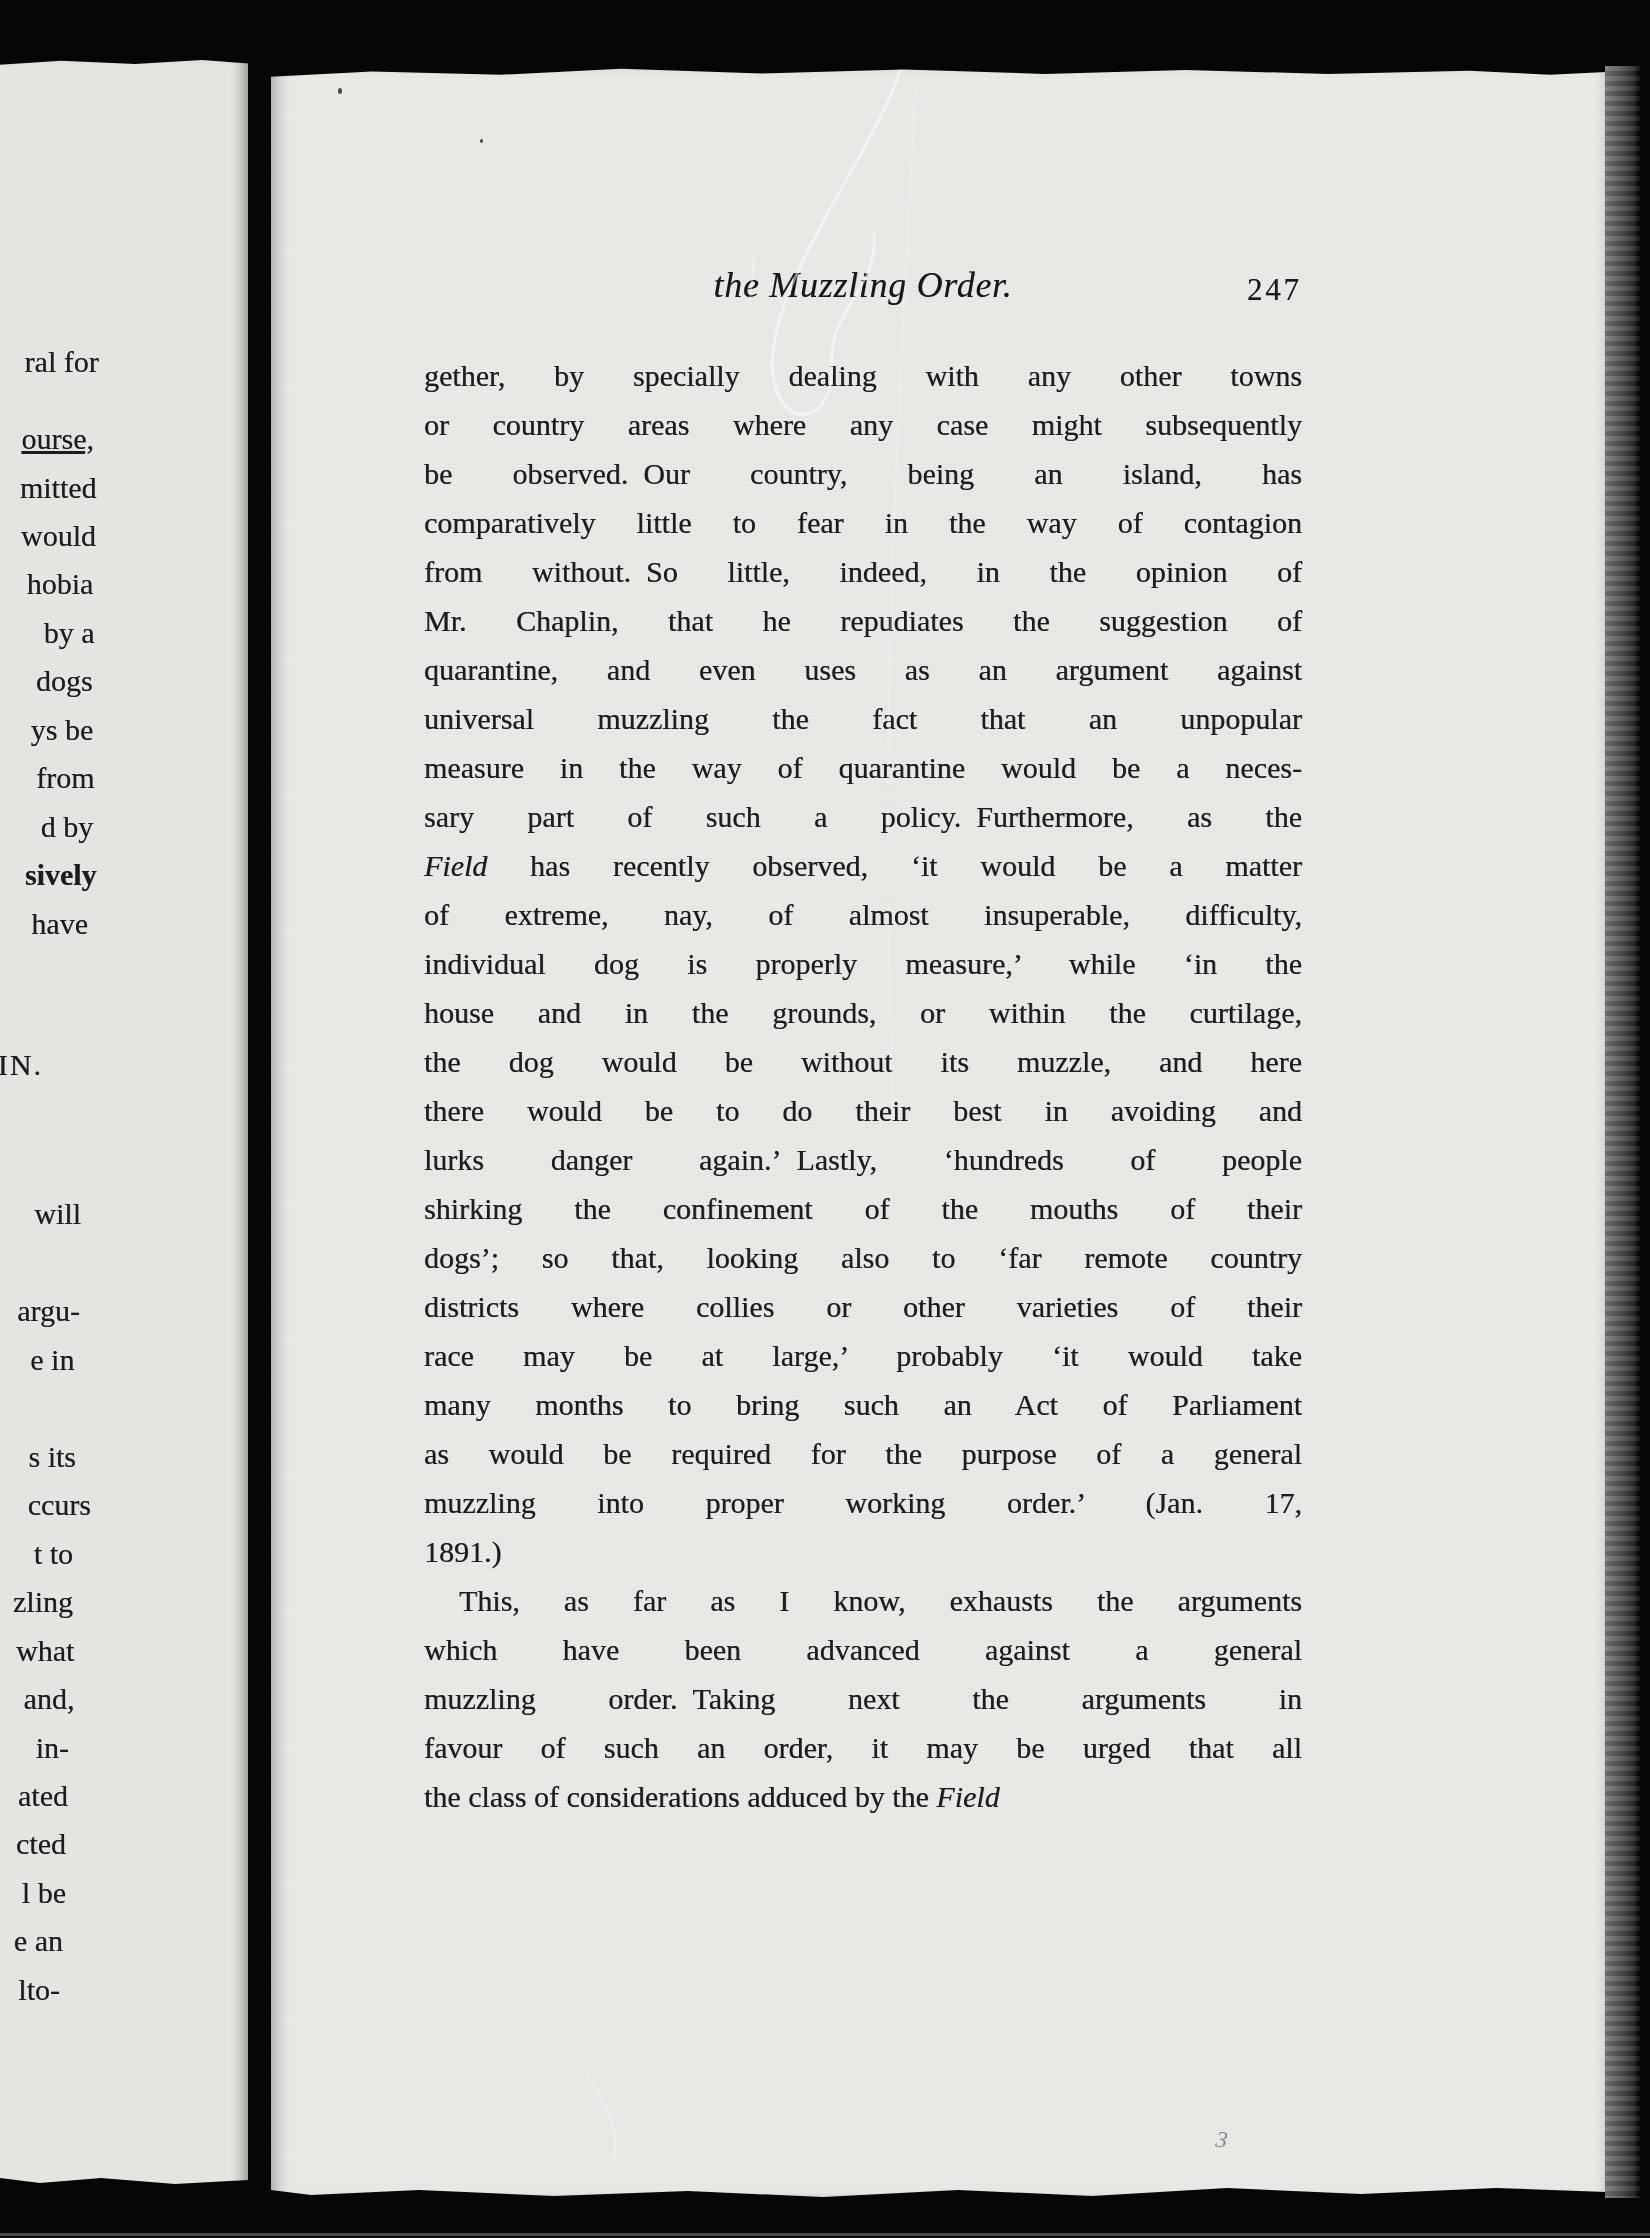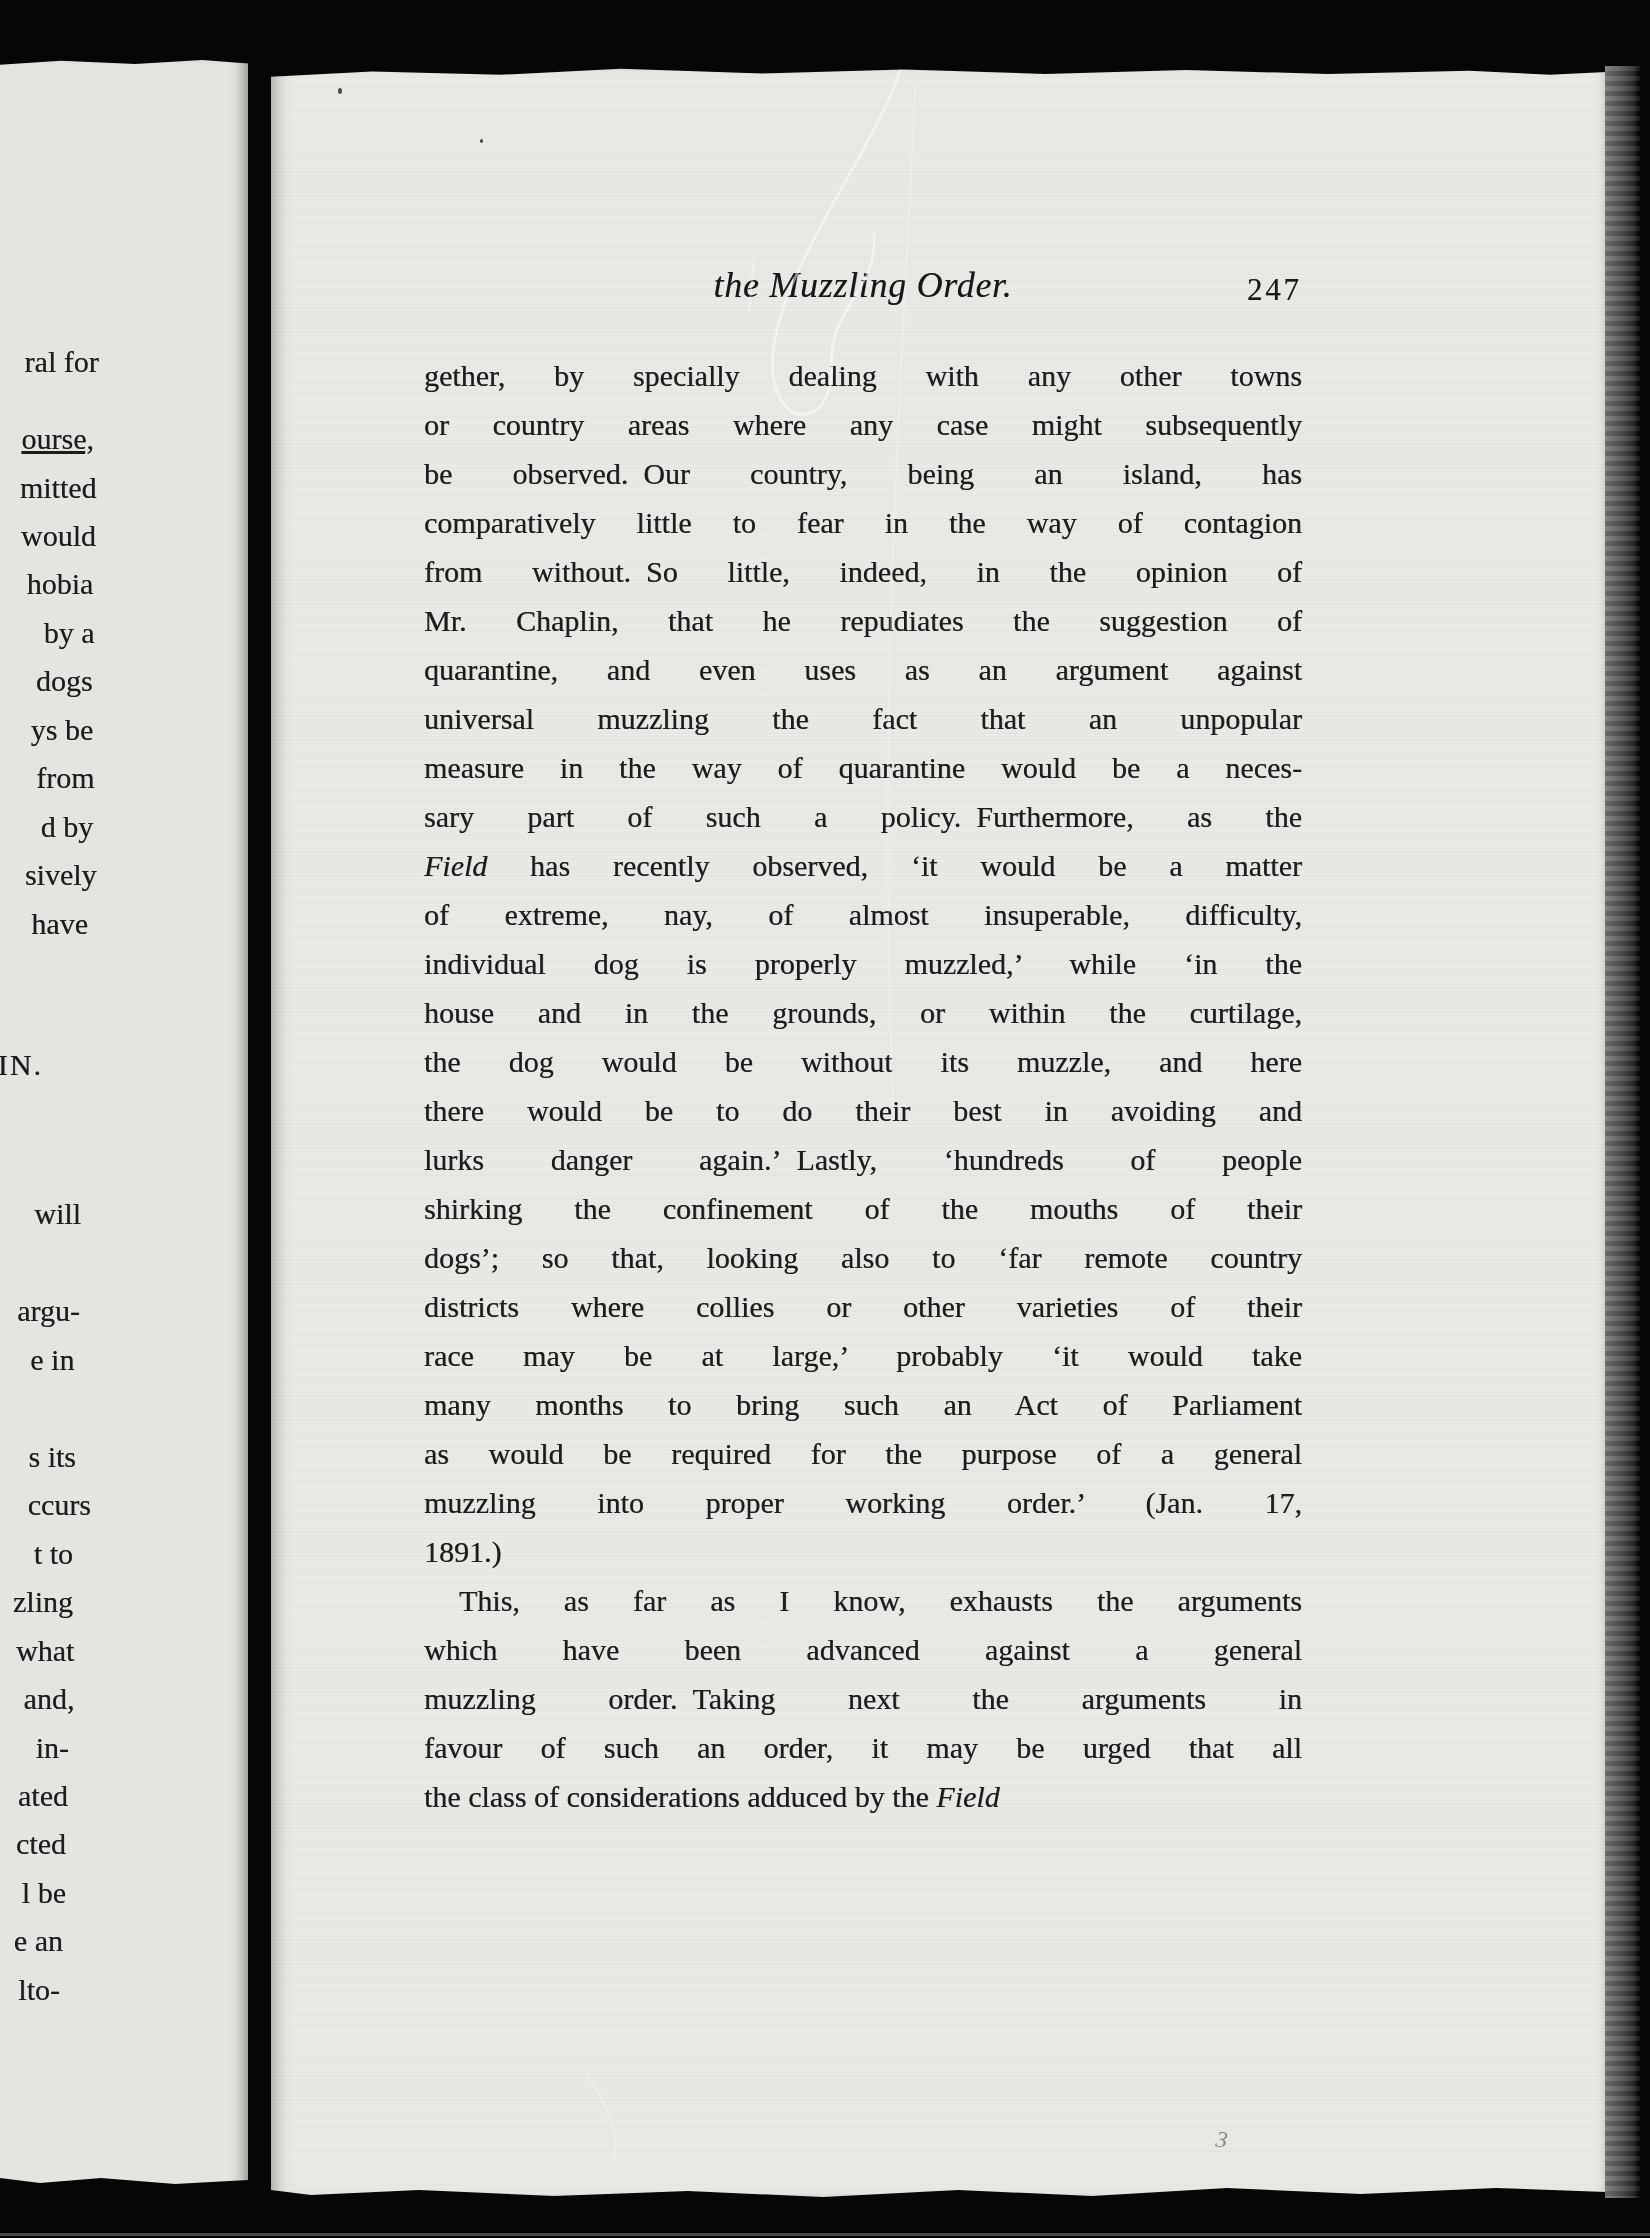--- a/index.html
+++ b/index.html
@@ -89,21 +89,21 @@
       <div class="frag" style="top: 347px; right: 1.3px;">ral for</div>
       <div class="frag" style="top: 424px; right: 6px; text-decoration: underline;">ourse,</div>
       <div class="frag" style="top: 473px; right: 3.4px;">mitted</div>
       <div class="frag" style="top: 521px; right: 4px;">would</div>
       <div class="frag" style="top: 569px; right: 6.7px;">hobia</div>
       <div class="frag" style="top: 618px; right: 5.4px;">by a</div>
       <div class="frag" style="top: 666px; right: 7.4px;">dogs</div>
       <div class="frag" style="top: 715px; right: 6.7px;">ys be</div>
       <div class="frag" style="top: 763px; right: 5.4px;">from</div>
       <div class="frag" style="top: 812px; right: 6.7px;">d by</div>
-      <div class="frag" style="top: 860px; right: 3.4px;">sively</div>
+      <div class="frag" style="top: 860px; right: 3.4px; font-weight: bold;">sively</div>
       <div class="frag" style="top: 909px; right: 12px;">have</div>
       <div class="frag small" style="top: 1050px; right: 57px;">IN.</div>
       <div class="frag" style="top: 1199px; right: 19px;">will</div>
       <div class="frag" style="top: 1296px; right: 20px;">argu-</div>
       <div class="frag" style="top: 1345px; right: 25.6px;">e in</div>
       <div class="frag" style="top: 1442px; right: 24px;">s its</div>
       <div class="frag" style="top: 1490px; right: 9px;">ccurs</div>
       <div class="frag" style="top: 1539px; right: 27px;">t to</div>
       <div class="frag" style="top: 1587px; right: 27px;">zling</div>
       <div class="frag" style="top: 1636px; right: 25.6px;">what</div>
@@ -128,21 +128,21 @@
         <div class="bline"><span>be observed. Our country, being an island, has</span></div>
         <div class="bline"><span>comparatively little to fear in the way of contagion</span></div>
         <div class="bline"><span>from without. So little, indeed, in the opinion of</span></div>
         <div class="bline"><span>Mr. Chaplin, that he repudiates the suggestion of</span></div>
         <div class="bline"><span>quarantine, and even uses as an argument against</span></div>
         <div class="bline"><span>universal muzzling the fact that an unpopular</span></div>
         <div class="bline"><span>measure in the way of quarantine would be a neces-</span></div>
         <div class="bline"><span>sary part of such a policy. Furthermore, as the</span></div>
         <div class="bline"><em>Field</em><span> has recently observed, ‘it would be a matter</span></div>
         <div class="bline"><span>of extreme, nay, of almost insuperable, difficulty,</span></div>
-        <div class="bline"><span>individual dog is properly muzzled,’ while ‘in the</span></div>
+        <div class="bline"><span>individual dog is properly measure,’ while ‘in the</span></div>
         <div class="bline"><span>house and in the grounds, or within the curtilage,</span></div>
         <div class="bline"><span>the dog would be without its muzzle, and here</span></div>
         <div class="bline"><span>there would be to do their best in avoiding and</span></div>
         <div class="bline"><span>lurks danger again.’ Lastly, ‘hundreds of people</span></div>
         <div class="bline"><span>shirking the confinement of the mouths of their</span></div>
         <div class="bline"><span>dogs’; so that, looking also to ‘far remote country</span></div>
         <div class="bline"><span>districts where collies or other varieties of their</span></div>
         <div class="bline"><span>race may be at large,’ probably ‘it would take</span></div>
         <div class="bline"><span>many months to bring such an Act of Parliament</span></div>
         <div class="bline"><span>as would be required for the purpose of a general</span></div>

